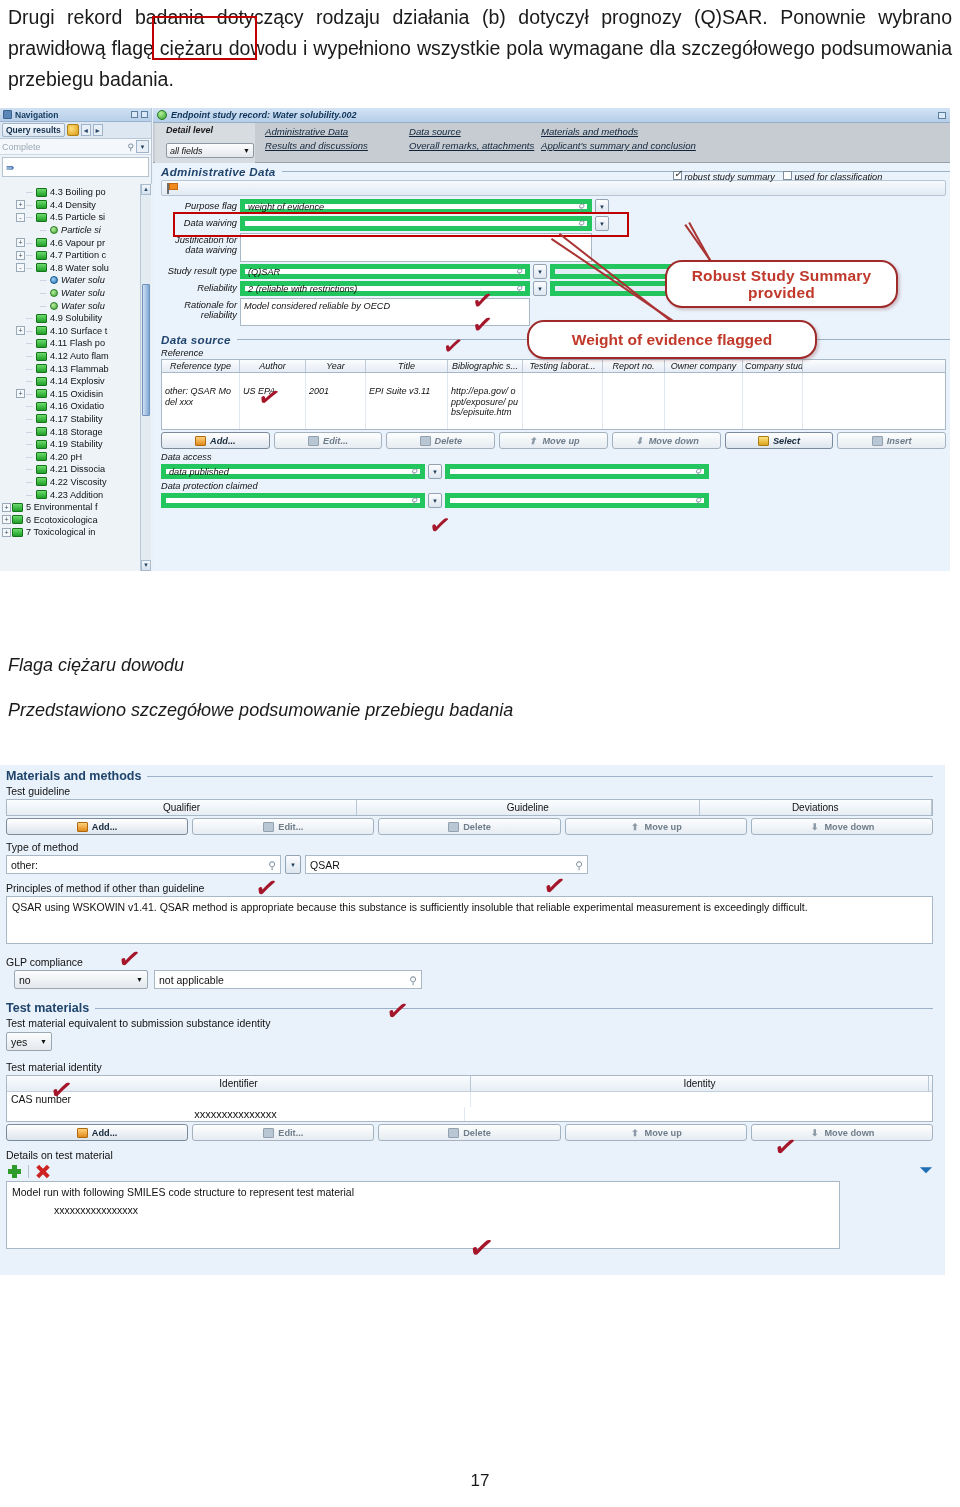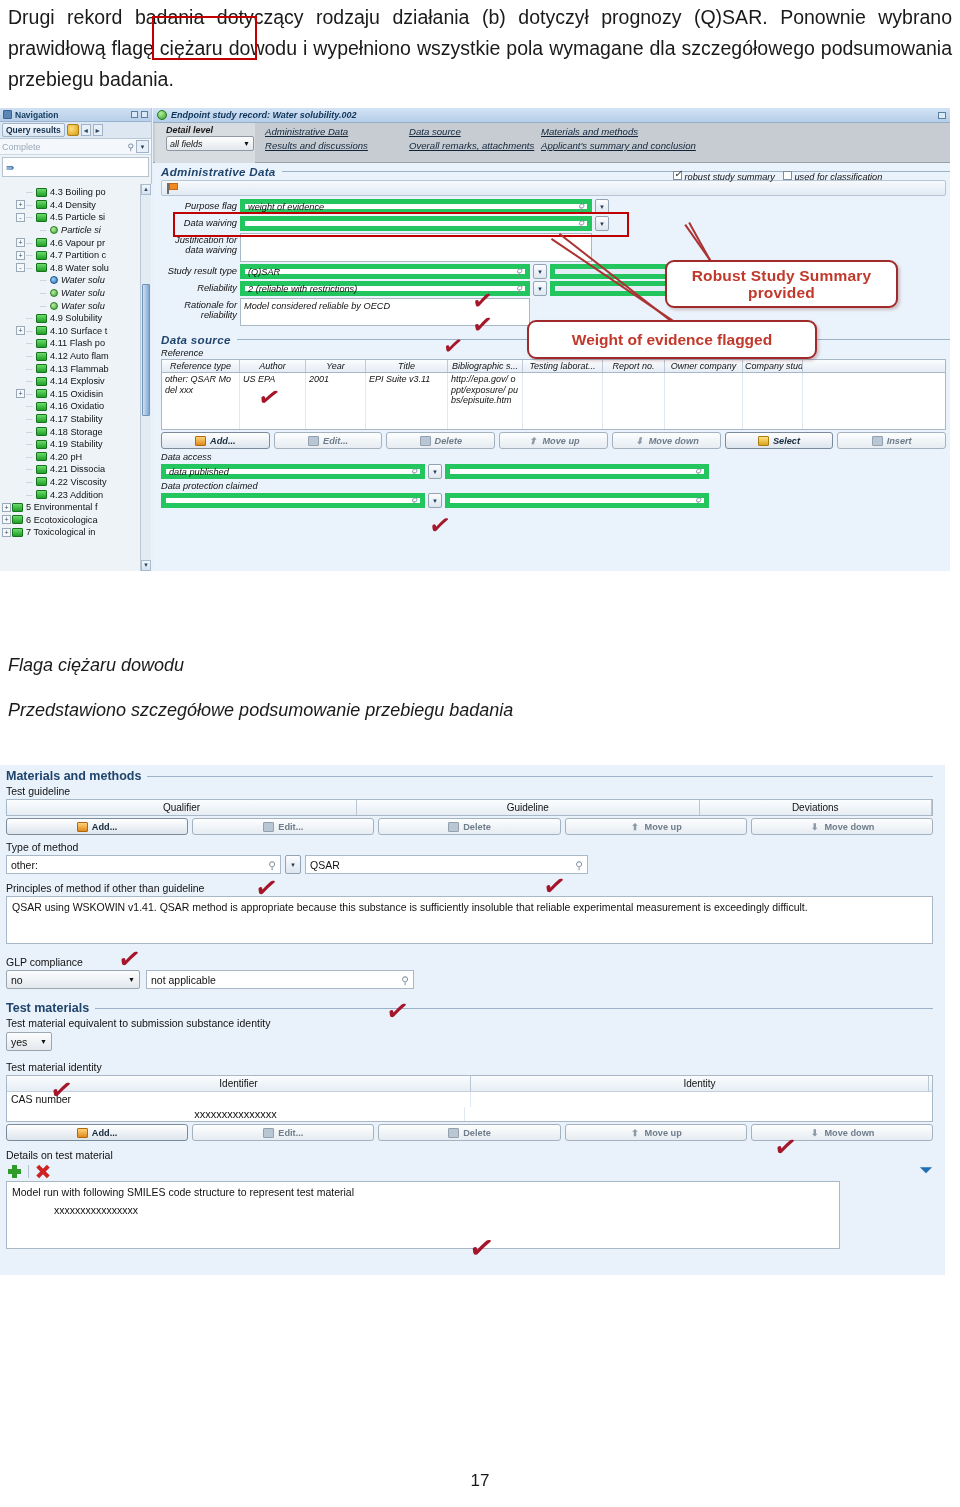--- a/index.html
+++ b/index.html
@@ -166,21 +166,21 @@
     border-bottom:1px solid #9aa3ac;
     position:relative;
   }
   .detail-box{
     position:absolute; left:2px; top:0; width:100px; height:44px;
     background:#d7dce1;
     padding:2px 11px;
   }
   .detail-lbl{ font-size:9px; font-weight:bold; color:#1a1a1a; }
   .detail-sel{
-    margin-top:1px; height:15px; width:88px;
+    margin-top:8px; height:15px; width:88px;
     background:linear-gradient(#fdfdfe,#e3e8ed);
     border:1px solid #8e99a3; border-radius:2px;
     display:flex; align-items:center; padding:0 3px;
     font-size:9px; color:#111;
   }
   .detail-sel .cv{ margin-left:auto; font-size:7px; }
   .tabs{
     position:absolute; left:108px; top:2px; right:4px;
     display:flex; flex-direction:column; gap:1px;
   }
@@ -280,21 +280,21 @@
     display:flex; background:linear-gradient(#fbfdff,#e5ecf4);
     border-bottom:1px solid #a9b8c6;
   }
   .dth div{
     font-size:9px; font-weight:normal; color:#111; text-align:center;
     border-right:1px solid #bcc9d6; padding:1px 2px;
     white-space:nowrap; overflow:hidden;
   }
   .dtr{ display:flex; }
   .dtr div{
-    font-size:9px; color:#111; padding:1px 3px;
+    font-size:9px; color:#111; padding:13px 3px;
     border-right:1px solid #e1e8ef; line-height:10.5px;
     word-break:break-all;
   }
   .btnrow{
     display:flex; gap:4px; margin:2px 4px 2px 8px;
   }
   .btn{
     height:17px; flex:1;
     background:linear-gradient(#fdfefe,#e6ecf2);
     border:1px solid #a4b2c0; border-radius:3px;
@@ -307,21 +307,21 @@
     background:#b9c6d3; border:1px solid #93a1af;}
   .bico.add{ background:linear-gradient(#ffd27a,#e08a1a); border-color:#b1690f;}
   .bico.sel{ background:linear-gradient(#ffe37f,#d9a41d); border-color:#a87c12;}
   .bico.arrow{ background:transparent;border:none;color:#8d9aa7;font-size:9px;
     display:flex;align-items:center;justify-content:center;}
 
   
   .callout{
     position:absolute; z-index:60;
     background:#ffffff; border:2.2px solid #9e2a2a;
-    border-radius:9px;
+    border-radius:17px;
     color:#c0392b; font-weight:bold;
     text-align:center;
     box-shadow:2px 2px 3px rgba(120,40,40,.25);
     display:flex;align-items:center;justify-content:center;
     line-height:17px;
   }
   #callout-rss{
     left:665px; top:260px; width:233px; height:48px;
     font-size:15.5px; letter-spacing:.2px;
   }
@@ -887,21 +887,21 @@
       <span style="margin-left:auto;color:#7c8c9c">⚲</span>
     </span>
   </div>
 
   <div class="s2lbl" style="margin:8px 0 2px 6px">Principles of method if other than guideline</div>
   <div class="big-ta" style="margin:0 12px 0 6px;height:48px">
     <span>QSAR using WSKOWIN v1.41.  QSAR method is appropriate because this substance is sufficiently insoluble that reliable experimental measurement is exceedingly difficult.</span>
   </div>
 
   <div class="s2lbl" style="margin:12px 0 2px 6px">GLP compliance</div>
-  <div class="s2row" style="margin:0 12px 0 6px;gap:6px">
+  <div class="s2row" style="margin:0 12px 0 14px;gap:6px">
     <span class="s2sel" style="width:134px">
       <span>no</span>
       <span class="cv">▼</span>
     </span>
     <span class="wide-input" style="width:268px">
       <span>not applicable</span>
       <span style="margin-left:auto;color:#7c8c9c">⚲</span>
     </span>
   </div>
 

